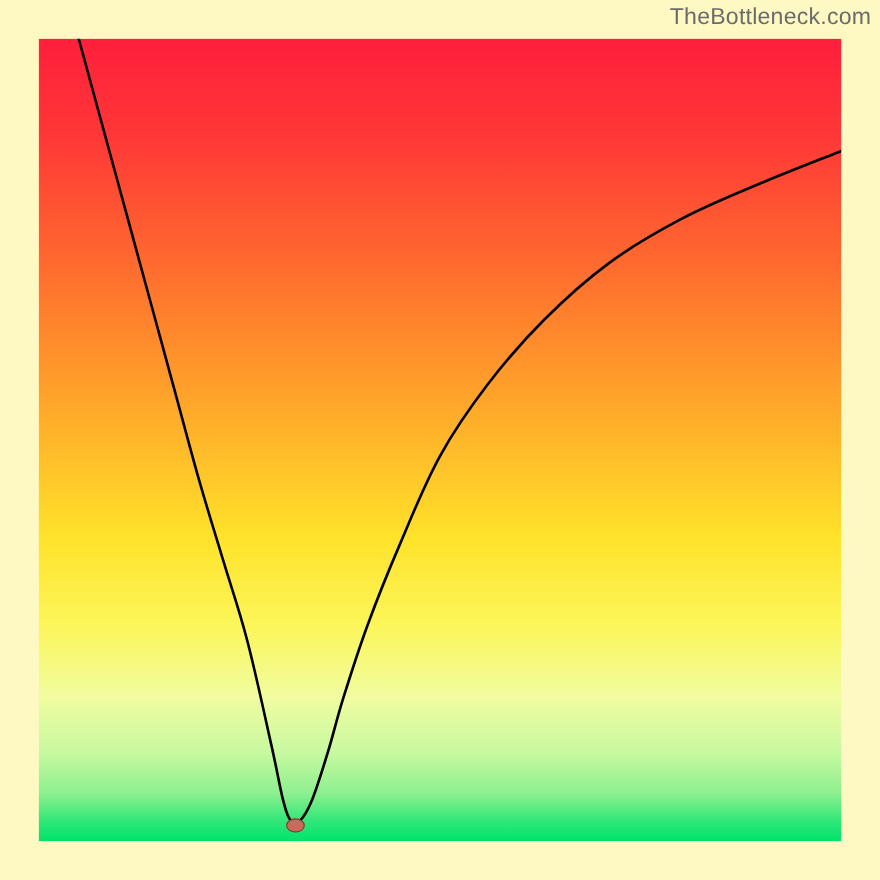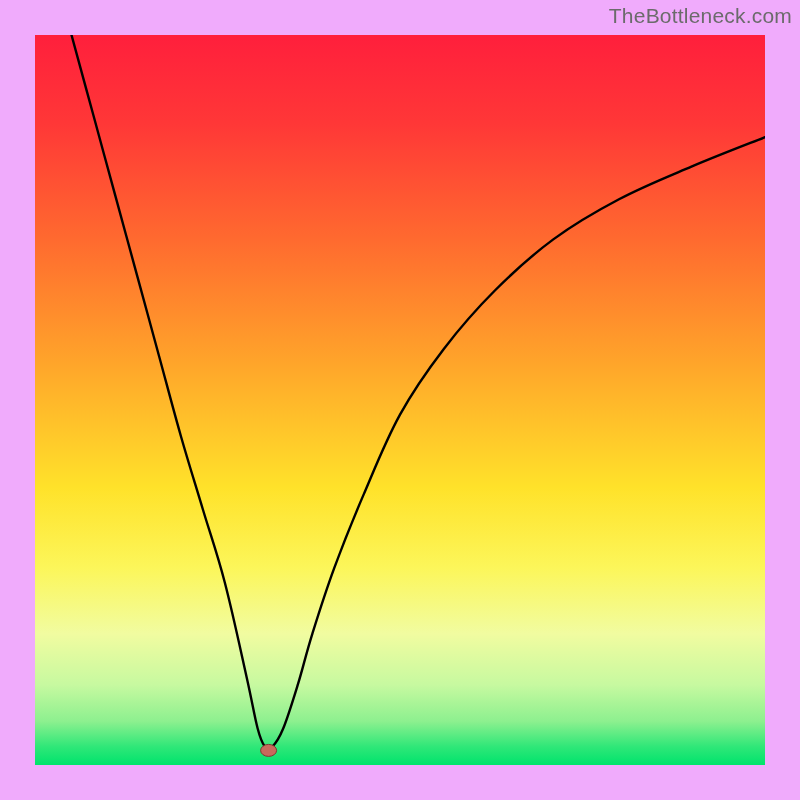--- a/index.html
+++ b/index.html
@@ -10,21 +10,21 @@
     background: #000;
     overflow: hidden;
     font-family: Arial, Helvetica, sans-serif;
   }
   .frame {
     position: absolute;
     top: 0;
     left: 0;
     width: 800px;
     height: 800px;
-    background: #f0abfc;
+    background: #fef9c3;
   }
   .plot {
     position: absolute;
     top: 35px;
     left: 35px;
     width: 730px;
     height: 730px;
     overflow: hidden;
   }
   .plot svg {

